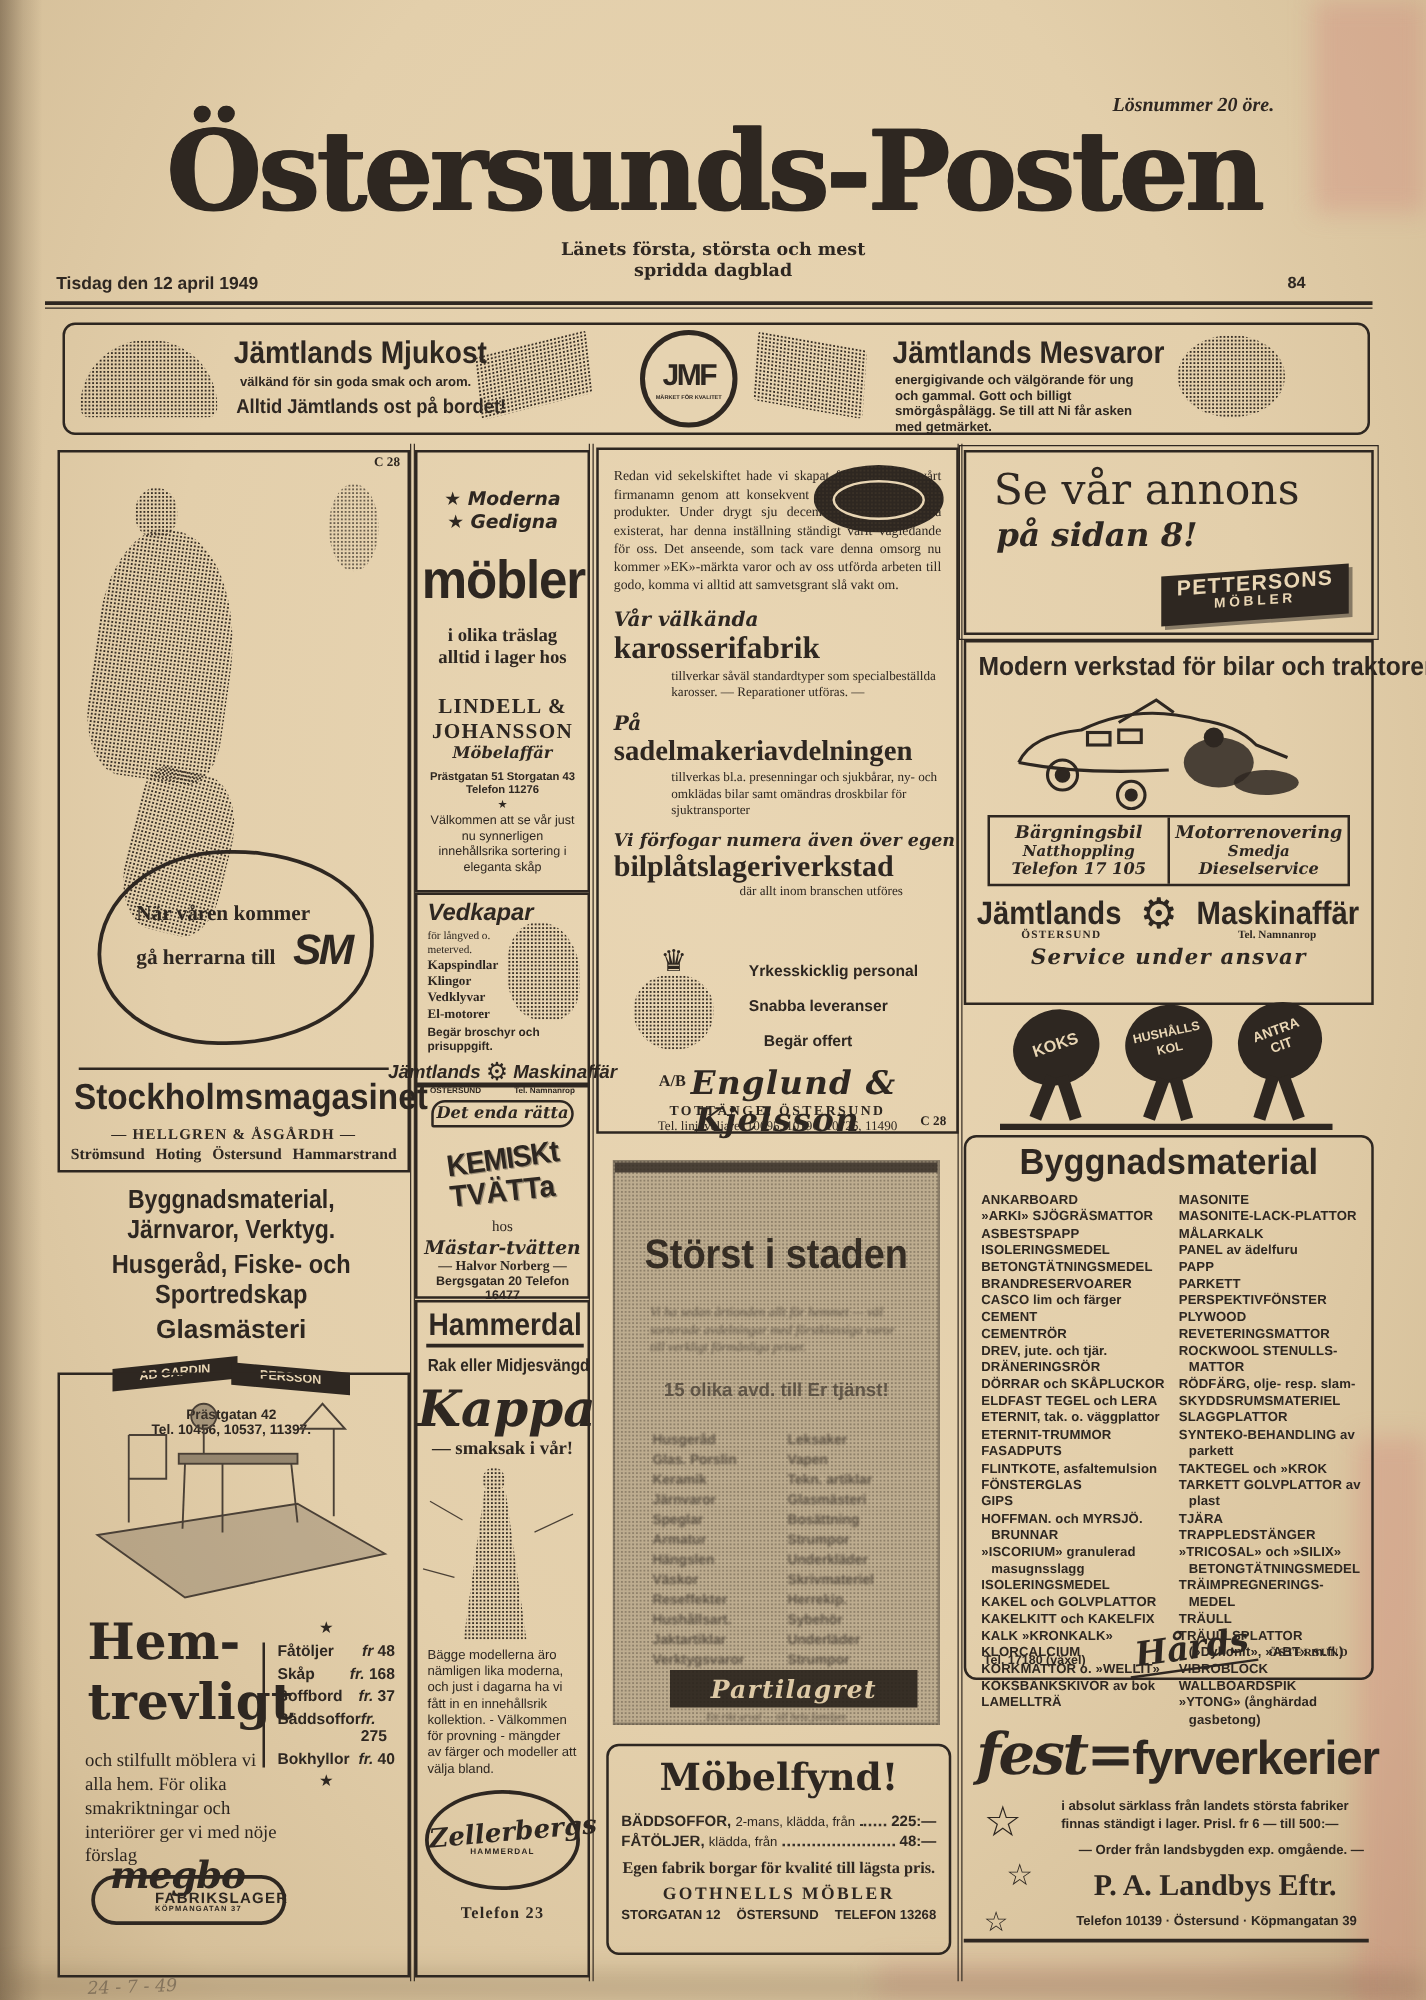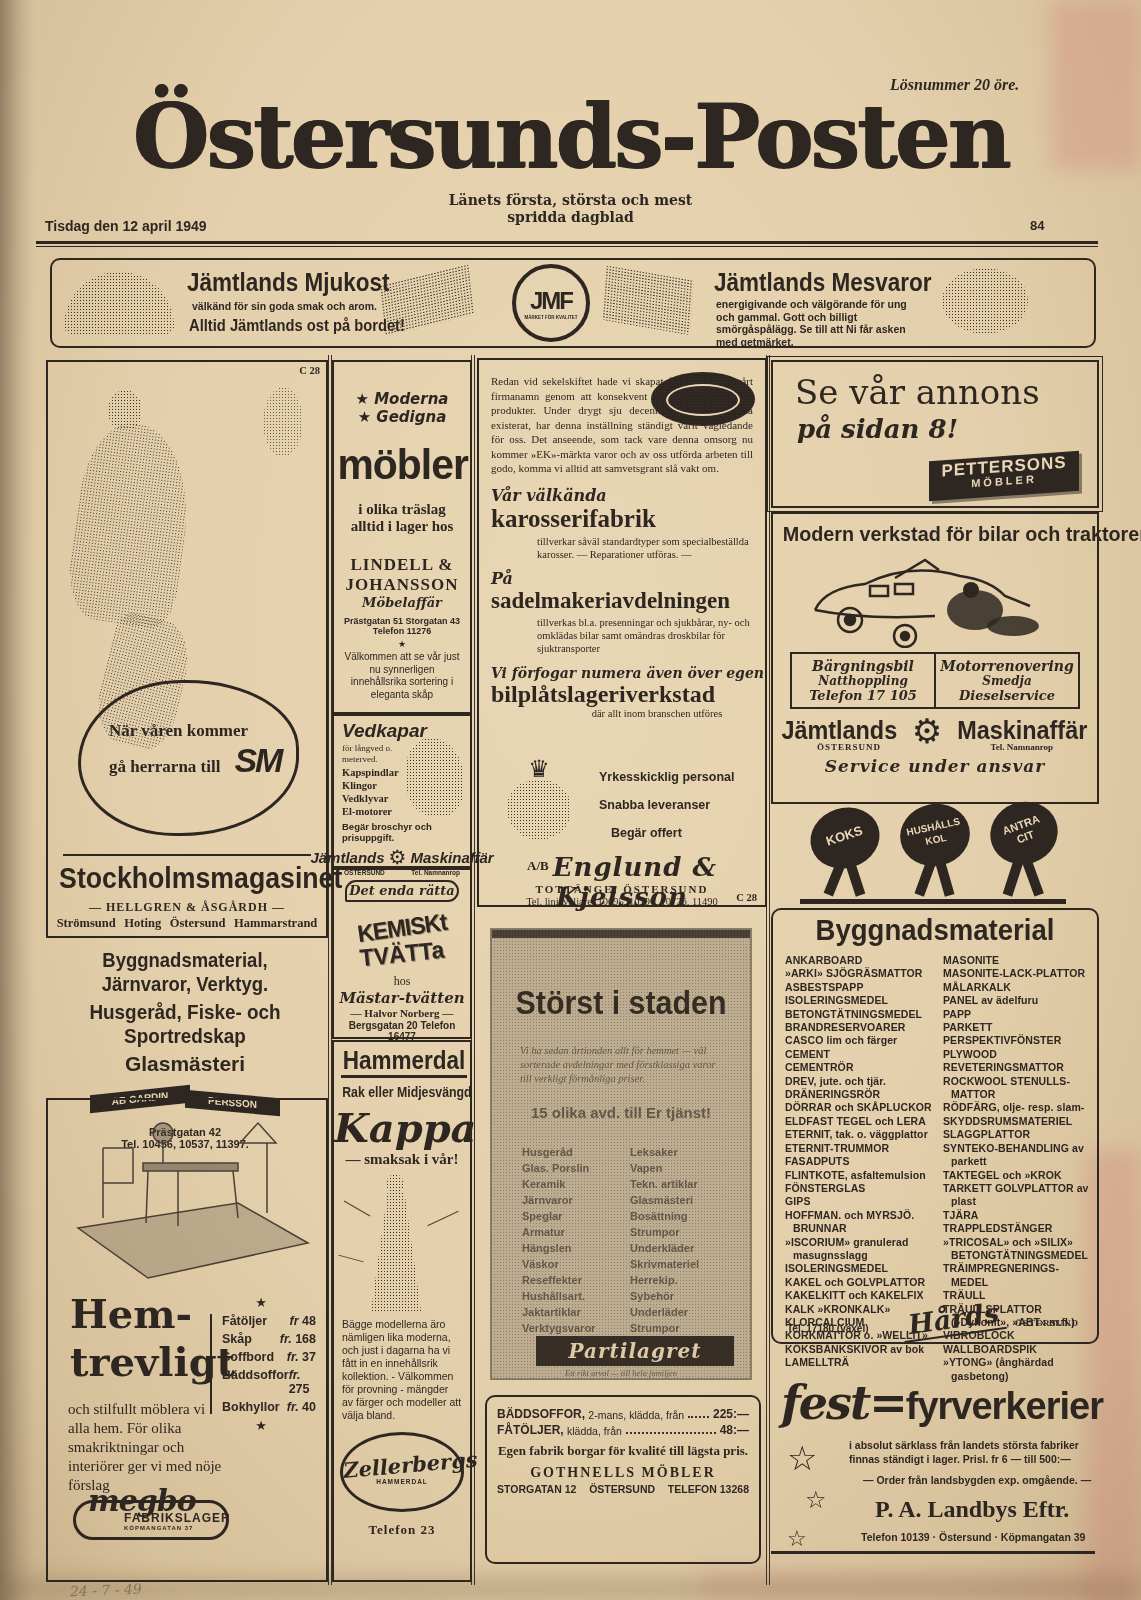--- a/index.html
+++ b/index.html
@@ -310,20 +310,21 @@
         <span>Herrekip.</span>
         <span>Sybehör</span>
         <span>Underläder</span>
         <span>Strumpor</span>
       </div>
     <div class="abs" style="left:46px;top:408px;width:198px;height:30px;background:rgba(40,33,27,.9);color:#ddc9a5;font:italic 900 20px/30px 'DejaVu Serif';text-align:center;letter-spacing:1px;">Partilagret</div>
     <div class="blurry ctr abs" style="left:0;top:440px;width:100%;font:italic 8.5px 'Liberation Serif';">Ett rikt urval — till hela familjen</div>
   </div>
 
   <div class="ad" style="left:485px;top:1395px;width:272px;height:165px;border-radius:10px;">
+    <div class="ctr" style="font:900 30px 'DejaVu Serif';margin-top:8px;">Möbelfynd!</div>
     <div class="priceline" style="margin:10px 10px 0;">
       <b>BÄDDSOFFOR,</b>&nbsp;
       <span style="font-weight:400;font-size:10.5px;">2-mans, klädda, från</span>
       <span class="leader"></span>
       <b>225:—</b>
     </div>
     <div class="priceline" style="margin:2px 10px 0;">
       <b>FÅTÖLJER,</b>&nbsp;
       <span style="font-weight:400;font-size:10.5px;">klädda, från</span>
       <span class="leader"></span>

